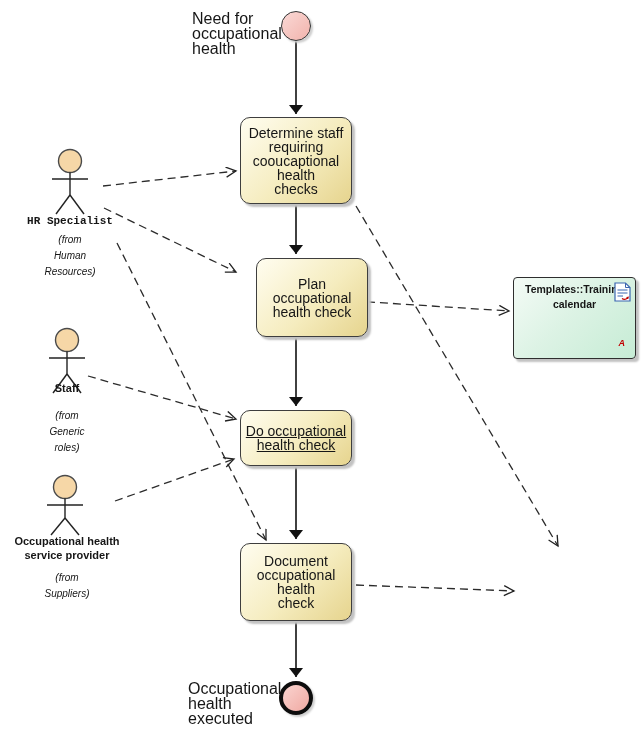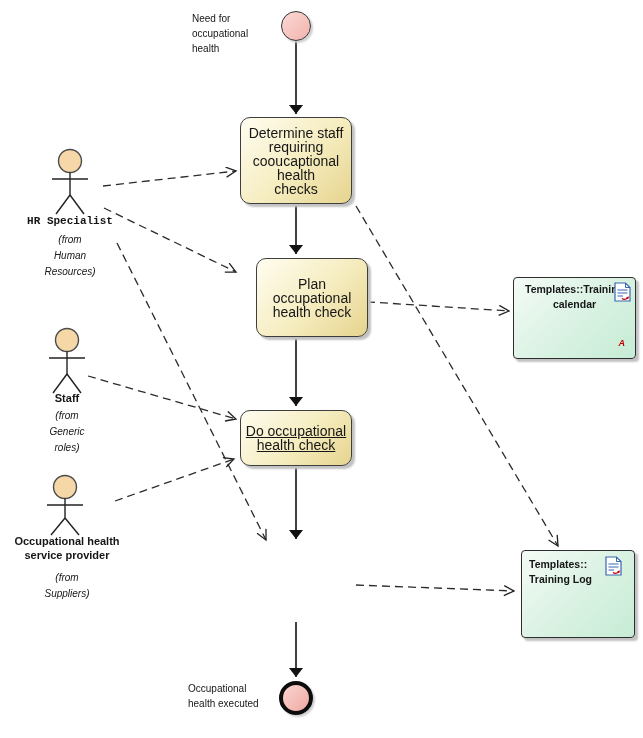--- a/index.html
+++ b/index.html
@@ -1,21 +1,21 @@
 <!DOCTYPE html>
 <html><head>
 <meta charset="utf-8">
 <style>
   html,body{margin:0;padding:0;background:#fff;}
   .canvas{
     position:relative;width:643px;height:738px;background:#ffffff;
     font-family:"Liberation Sans",sans-serif;color:#161616;overflow:hidden;
   }
   .abs{position:absolute;}
-  .lbl{font-size:10px;line-height:15px;white-space:pre-line;}
+  .lbl{font-size:16px;line-height:15px;white-space:pre-line;}
   .wires{position:absolute;left:0;top:0;width:643px;height:738px;}
 
   .activity{
     position:absolute;border:1.5px solid #3e3e3e;border-radius:10px;
     background:linear-gradient(135deg,#FFFDF0 0%,#F5ECBE 55%,#E6D48E 100%);
     box-shadow:3px 3px 2px #c2c2c2;
     display:flex;align-items:center;justify-content:center;text-align:center;
     font-size:14px;line-height:14px;white-space:pre-line;
   }
   .artifact{
@@ -99,20 +99,25 @@
 checks</span>
   </div>
   <div class="activity" style="left:256px;top:258px;width:110px;height:77px;">
     <span>Plan occupational
 health check</span>
   </div>
   <div class="activity" style="left:240px;top:410px;width:110px;height:54px;text-decoration:underline;">
     <span>Do occupational
 health check</span>
   </div>
+  <div class="activity" style="left:240px;top:543px;width:110px;height:76px;">
+    <span>Document
+occupational health
+check</span>
+  </div>
 
   <div class="node-end" style="left:279px;top:681px;"></div>
   <div class="abs lbl" style="left:188px;top:681px;width:92px;">Occupational
 health executed</div>
 
   <div class="abs" style="left:47px;top:148px;width:46px;height:70px;">
     <svg width="46" height="70" viewBox="0 0 46 70">
       <circle cx="23" cy="13" r="11.5" fill="#F6D7A7" stroke="#4a4a4a" stroke-width="1.4"></circle>
       <g stroke="#222" stroke-width="1.4">
         <line x1="23" y1="24.5" x2="23" y2="47"></line>
@@ -131,21 +136,21 @@
     <svg width="46" height="70" viewBox="0 0 46 70">
       <circle cx="23" cy="13" r="11.5" fill="#F6D7A7" stroke="#4a4a4a" stroke-width="1.4"></circle>
       <g stroke="#222" stroke-width="1.4">
         <line x1="23" y1="24.5" x2="23" y2="47"></line>
         <line x1="5" y1="31" x2="41" y2="31"></line>
         <line x1="23" y1="47" x2="9" y2="66"></line>
         <line x1="23" y1="47" x2="37" y2="66"></line>
       </g>
     </svg>
   </div>
-  <div class="actor-name" style="left:17px;top:391px;width:100px;">Staff</div>
+  <div class="actor-name" style="left:17px;top:381px;width:100px;">Staff</div>
   <div class="actor-from" style="left:17px;top:408px;width:100px;">(from
 Generic
 roles)</div>
 
   <div class="abs" style="left:42px;top:474px;width:46px;height:64px;">
     <svg width="46" height="64" viewBox="0 0 46 64">
       <circle cx="23" cy="13" r="11.5" fill="#F6D7A7" stroke="#4a4a4a" stroke-width="1.4"></circle>
       <g stroke="#222" stroke-width="1.4">
         <line x1="23" y1="24.5" x2="23" y2="44"></line>
         <line x1="5" y1="31" x2="41" y2="31"></line>
@@ -168,28 +173,14 @@
       <g stroke="#3A66B0" stroke-width="1">
         <line x1="3.5" y1="8" x2="13.5" y2="8"></line>
         <line x1="3.5" y1="11" x2="13.5" y2="11"></line>
         <line x1="3.5" y1="14" x2="9" y2="14"></line>
       </g>
       <path d="M8,16.5 q3,2.2 6,-1.2 l-1.5,0.2 m1.5,-0.2 l-0.3,1.6" fill="none" stroke="#C00000" stroke-width="1.2"></path>
     </svg>
     <div class="artifact-marker">A</div>
   </div>
 
-  <div class="artifact" style="left:521px;top:550px;width:112px;height:86px;">
-    <div class="a-label" style="text-align:left;padding:6px 0 0 7px;">Templates::
-Training Log</div>
-    <svg class="doc-icon" style="right:12px;top:5px;" width="17" height="20" viewBox="0 0 17 20">
-      <path d="M1,1 h10.5 l4.5,4.5 V19 H1 Z" fill="#ffffff" stroke="#3A66B0" stroke-width="1.2"></path>
-      <path d="M11.5,1 v4.5 h4.5" fill="none" stroke="#3A66B0" stroke-width="1"></path>
-      <g stroke="#3A66B0" stroke-width="1">
-        <line x1="3.5" y1="8" x2="13.5" y2="8"></line>
-        <line x1="3.5" y1="11" x2="13.5" y2="11"></line>
-        <line x1="3.5" y1="14" x2="9" y2="14"></line>
-      </g>
-      <path d="M8,16.5 q3,2.2 6,-1.2 l-1.5,0.2 m1.5,-0.2 l-0.3,1.6" fill="none" stroke="#C00000" stroke-width="1.2"></path>
-    </svg>
-  </div>
 
 </div>
 
 </body></html>

